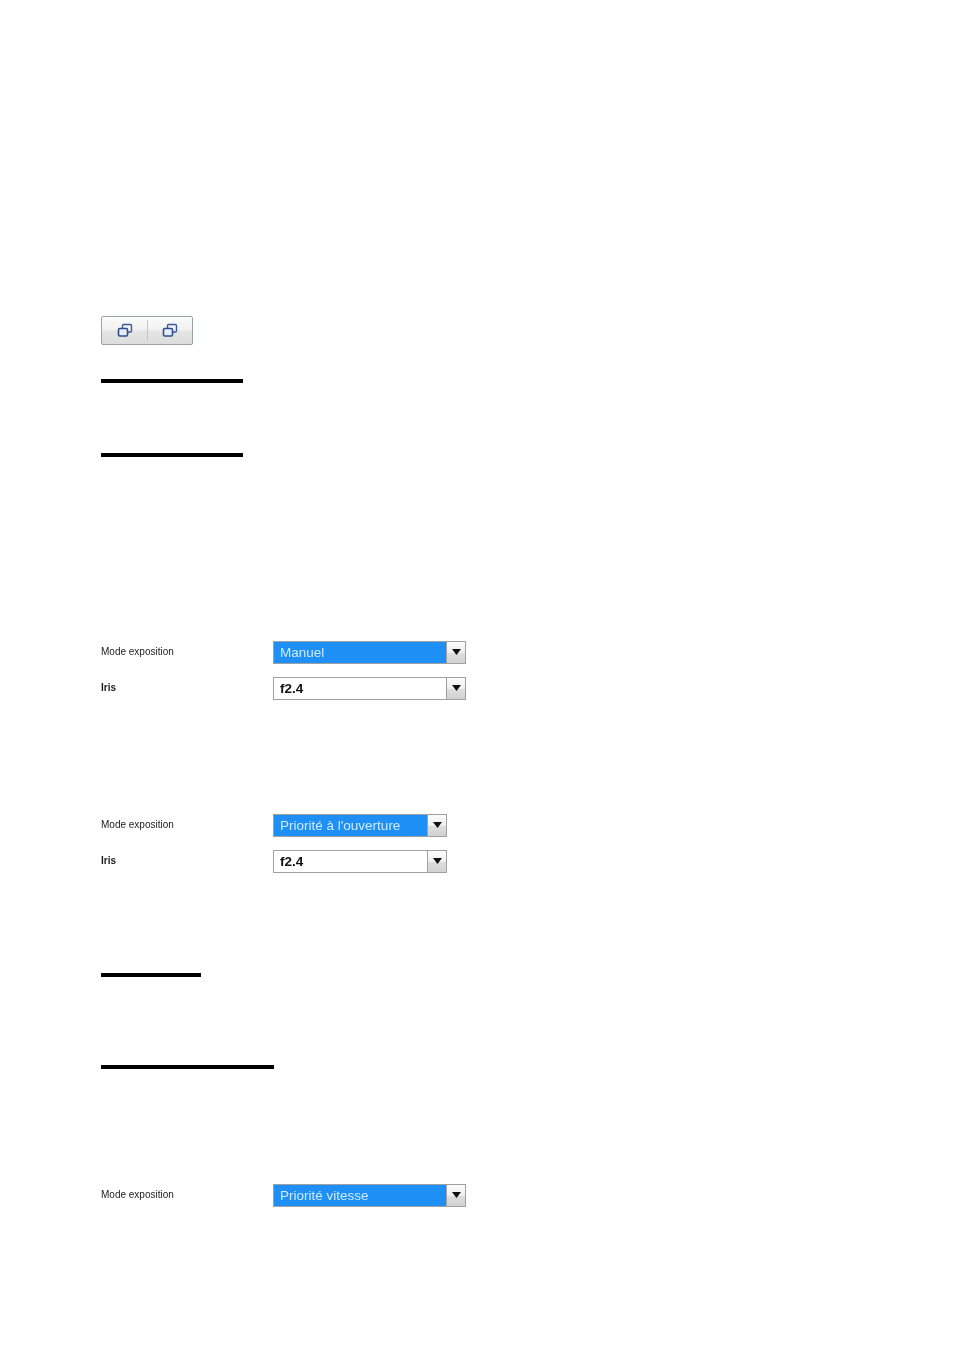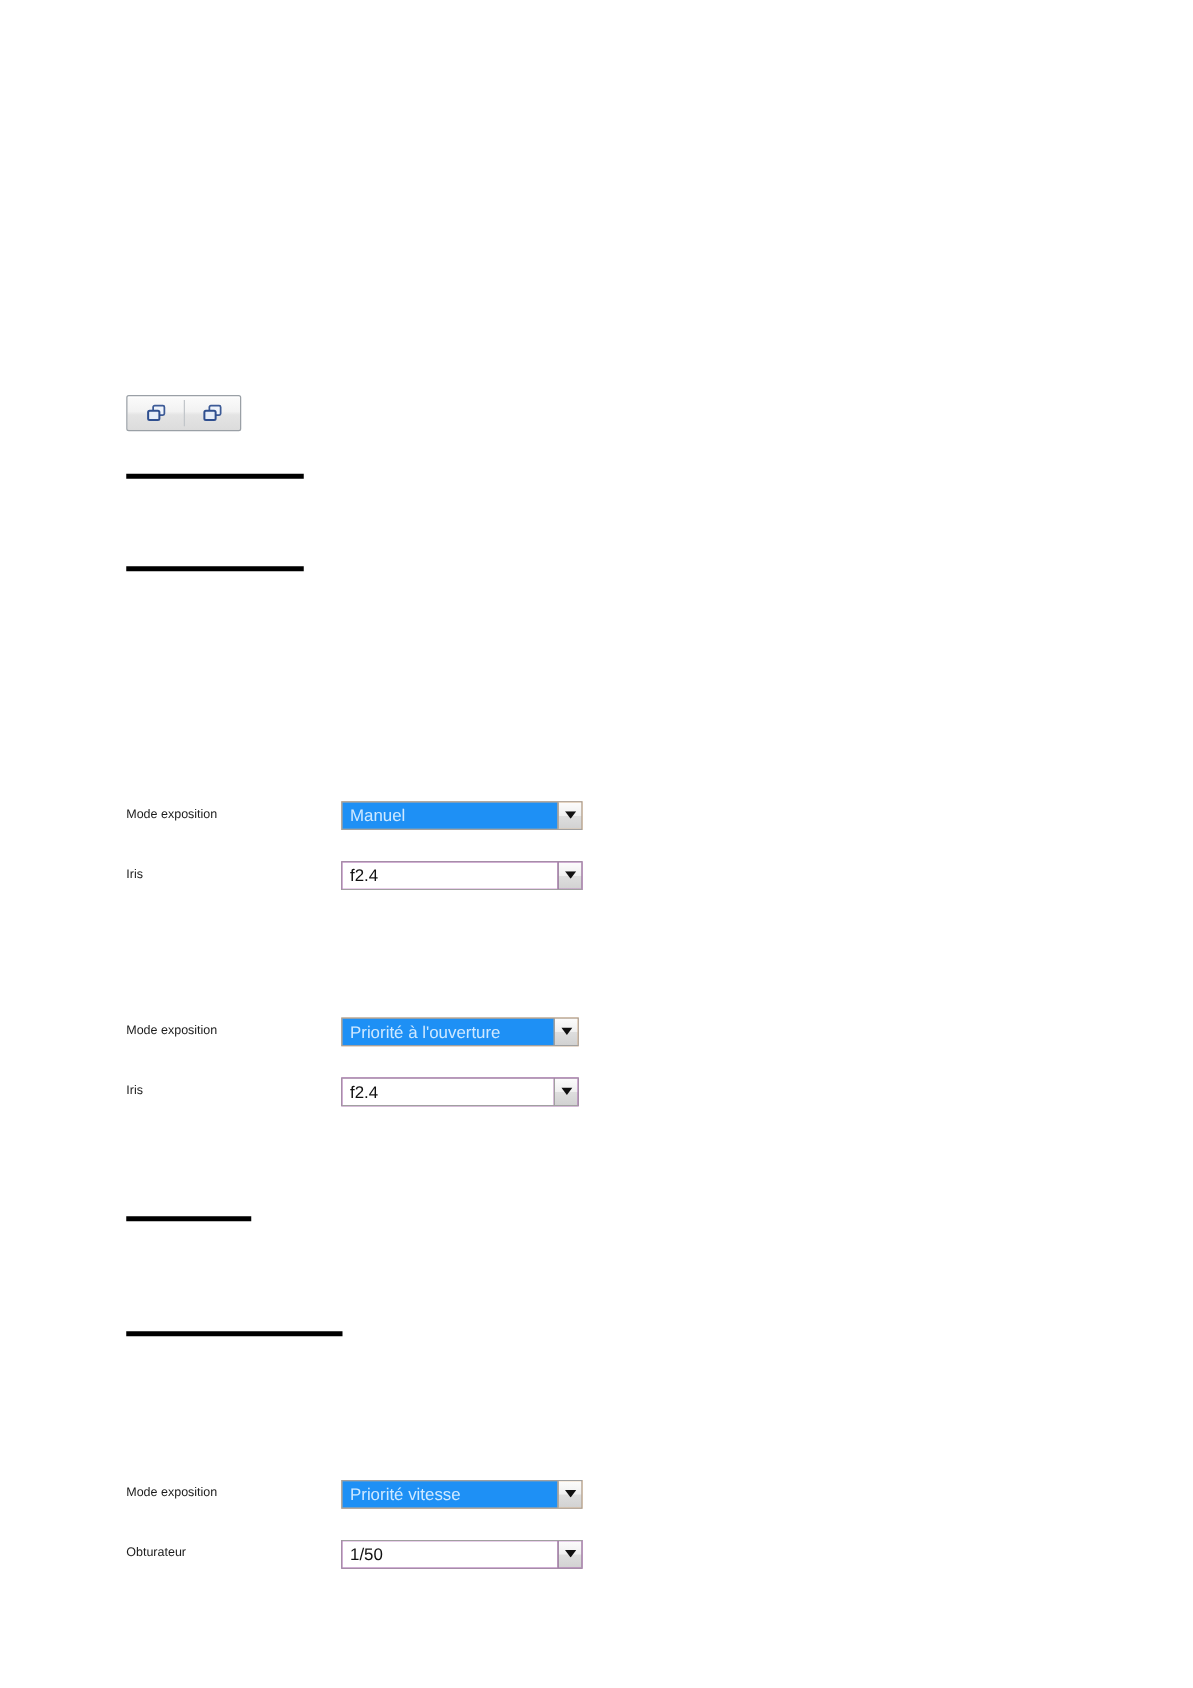--- a/index.html
+++ b/index.html
@@ -80,21 +80,21 @@
   }
   .group-1 { top: 636px; }
   .group-2 { top: 809px; }
   .group-3 { top: 1179px; }
 
   .form-row {
     display: flex;
     align-items: center;
     height: 32px;
   }
-  .form-row + .form-row { margin-top: 16px; }
+  .form-row + .form-row { margin-top: 4px; font-weight: bold; }
 
   .field-label {
     width: 172px;
     flex: 0 0 172px;
     font-size: 10px;
     line-height: 1;
     color: #1c1c1c;
     white-space: nowrap;
   }
 
@@ -130,26 +130,26 @@
     justify-content: center;
   }
   .select .arrow-btn svg { display: block; }
 
   
   .select.selected .value {
     background: #1e90f5;
     color: #cfe9ff;
   }
   .select.selected {
-    background: #fdba74;
+    background: #0f172a;
     justify-content: flex-end;
   }
 
   
-  .w-190 { width: 190px; }
+  .w-190 { width: 174px; }
   .w-193 { width: 193px; }
 </style>
 </head>
 <body>
 
 <div class="page">
 
   <div class="toolbar">
     <button class="tb-btn">
       <span class="tb-icon">
@@ -229,26 +229,15 @@
       <div class="field-label">Mode exposition</div>
       <div class="select selected w-193">
         <span class="value">Priorité vitesse</span>
         <span class="arrow-btn">
           <svg viewBox="0 0 9 6" width="9" height="6" aria-hidden="true">
               <polygon points="0,0 9,0 4.5,6" fill="#111111"></polygon>
             </svg>
         </span>
       </div>
     </div>
-    <div class="form-row">
-      <div class="field-label">Obturateur</div>
-      <div class="select w-193">
-        <span class="value">1/50</span>
-        <span class="arrow-btn">
-          <svg viewBox="0 0 9 6" width="9" height="6" aria-hidden="true">
-              <polygon points="0,0 9,0 4.5,6" fill="#111111"></polygon>
-            </svg>
-        </span>
-      </div>
-    </div>
   </div>
 
 </div>
 
 </body></html>

